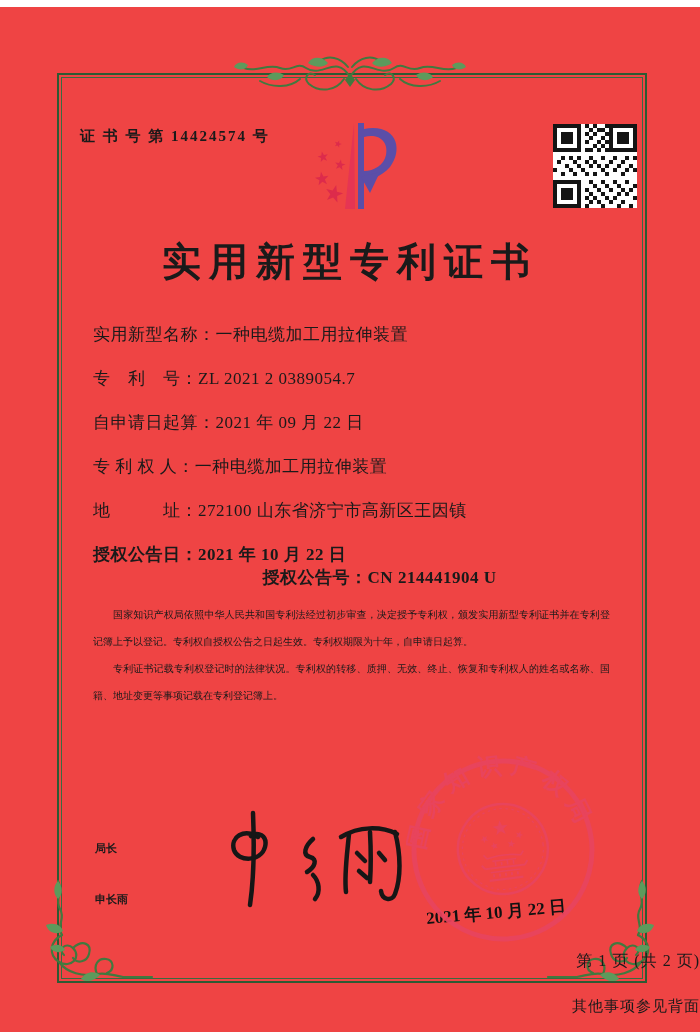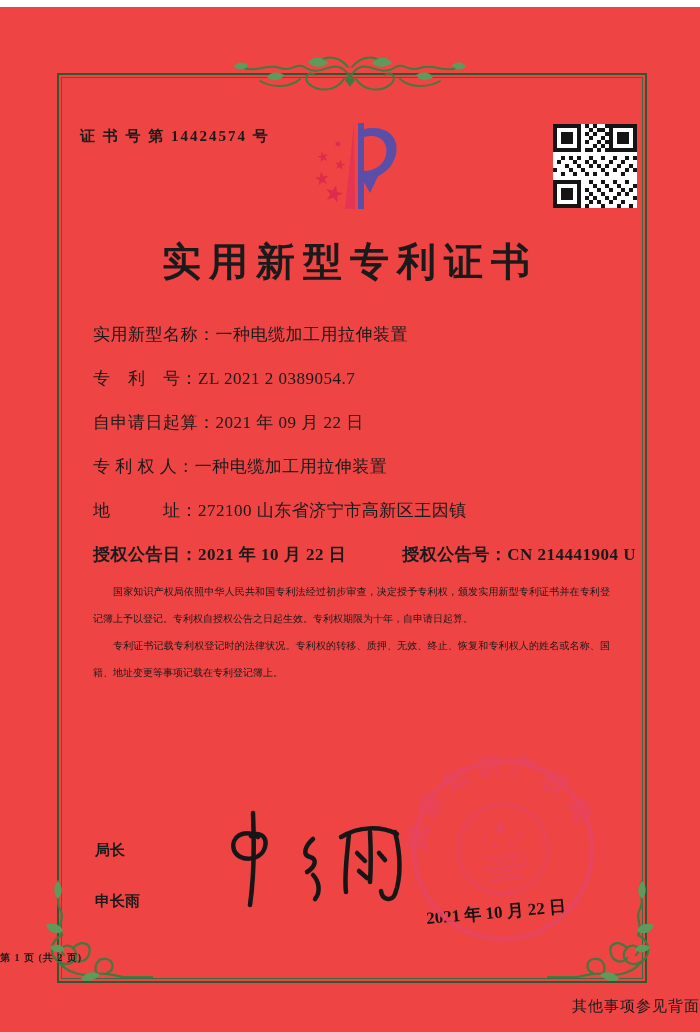--- a/index.html
+++ b/index.html
@@ -11,31 +11,31 @@
   .frame-inner{position:absolute;inset:2px;border:1px solid #3a6b40;}
   .flourish-top{position:absolute;left:230px;top:26px;width:240px;height:74px;}
   .flourish-bl{position:absolute;left:26px;top:870px;width:128px;height:120px;}
   .flourish-br{position:absolute;left:546px;top:870px;width:128px;height:120px;transform:scaleX(-1);}
   .cert-no{position:absolute;left:80px;top:120px;font-size:15px;font-weight:700;letter-spacing:2px;white-space:nowrap;}
   .logo{position:absolute;left:298px;top:108px;width:118px;height:110px;}
   .qr{position:absolute;left:553px;top:117px;width:84px;height:84px;}
   .title{position:absolute;left:0;right:0;top:228px;text-align:center;font-size:39px;font-weight:700;letter-spacing:8px;white-space:nowrap;}
   .content{position:absolute;left:93px;top:316px;width:517px;}
   .field-row{font-size:17px;font-weight:400;margin-bottom:21px;white-space:nowrap;letter-spacing:.5px;}
-  .grant-row{display:flex;font-size:17px;font-weight:700;white-space:nowrap;margin-bottom:12px;letter-spacing:.5px;}
+  .grant-row{display:flex;font-size:17px;font-weight:700;white-space:nowrap;margin-bottom:12px;letter-spacing:.5px;flex-direction:column;}
   .grant-pair.right{margin-left:56px;text-align:center;}
   .paras{margin-top:8px;font-size:10px;line-height:27px;text-align:justify;font-weight:500;}
   .paras p{margin:0;text-indent:2em;}
-  .sig-label{position:absolute;left:95px;font-size:15px;font-weight:700;font-family:"Liberation Sans","DejaVu Sans",sans-serif;}
+  .sig-label{position:absolute;left:95px;font-size:11px;font-weight:700;font-family:"Liberation Sans","DejaVu Sans",sans-serif;}
   .sig-title{top:834px;}
   .sig-name{top:885px;}
   .sig-svg{position:absolute;left:212px;top:796px;width:205px;height:110px;}
   .seal-date{position:absolute;left:426px;top:894px;font-size:17px;font-weight:700;transform:rotate(-5deg);color:#111;z-index:2;white-space:nowrap;}
   .seal{position:absolute;left:406px;top:746px;width:194px;height:194px;z-index:3;opacity:.93;}
-  .footer-page{position:absolute;left:0;right:0;top:944px;text-align:left;font-size:10px;font-weight:700;letter-spacing:1px;}
+  .footer-page{position:absolute;left:0;right:0;top:944px;text-align:right;font-size:16px;font-weight:400;letter-spacing:1px;}
   .back-note{position:absolute;left:0;right:0;top:990px;text-align:right;font-size:15px;font-weight:400;letter-spacing:1px;}
 </style>
 </head>
 <body>
 
 <div class="page">
 
   <div class="frame">
     <div class="frame-inner"></div>
   </div>

